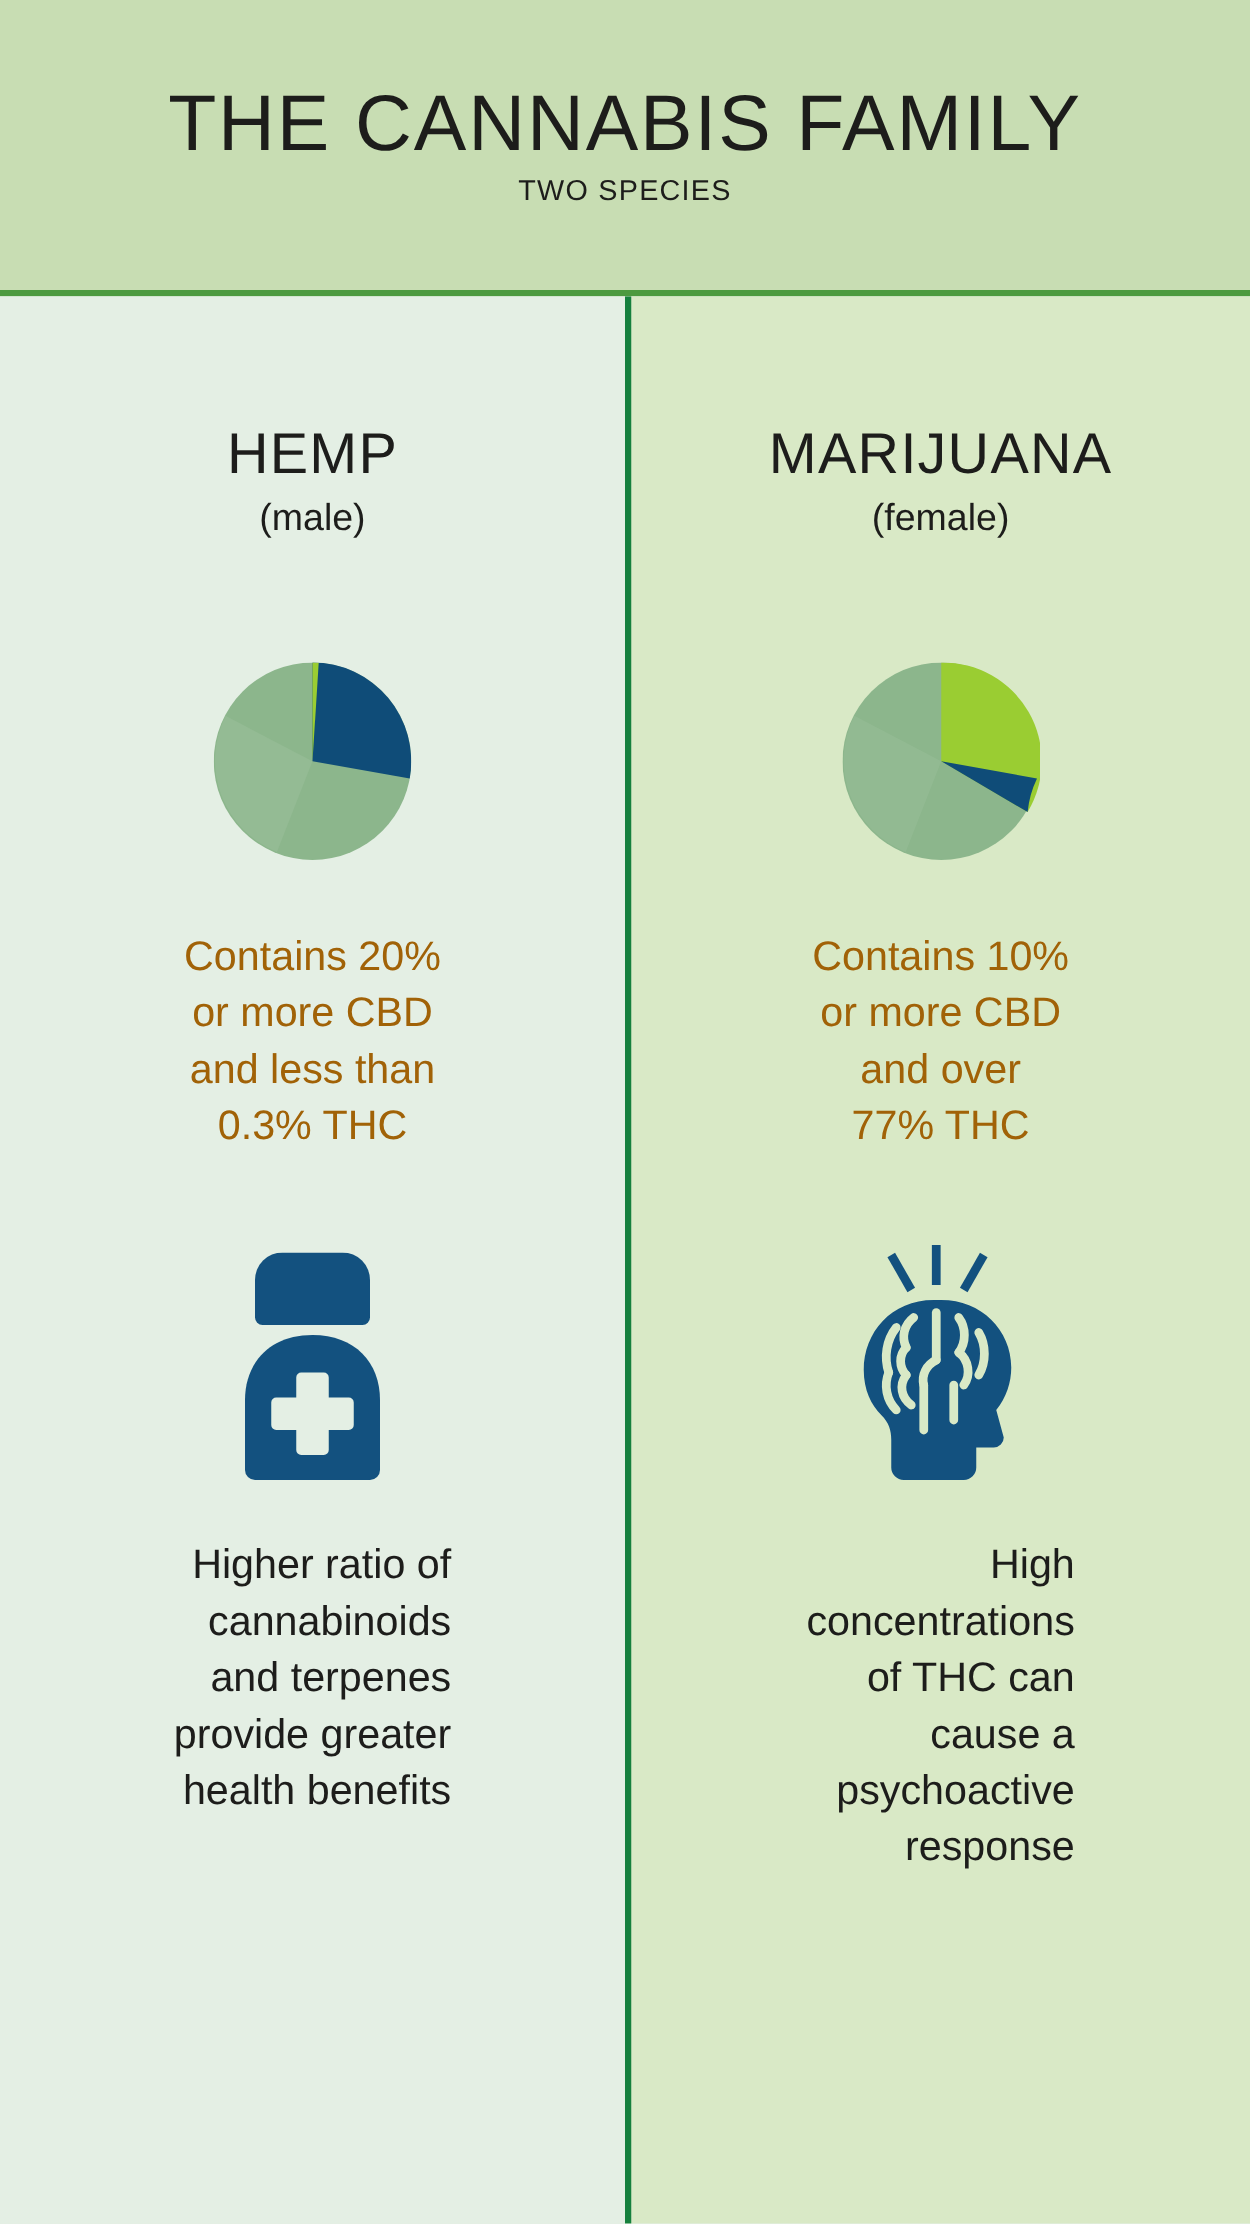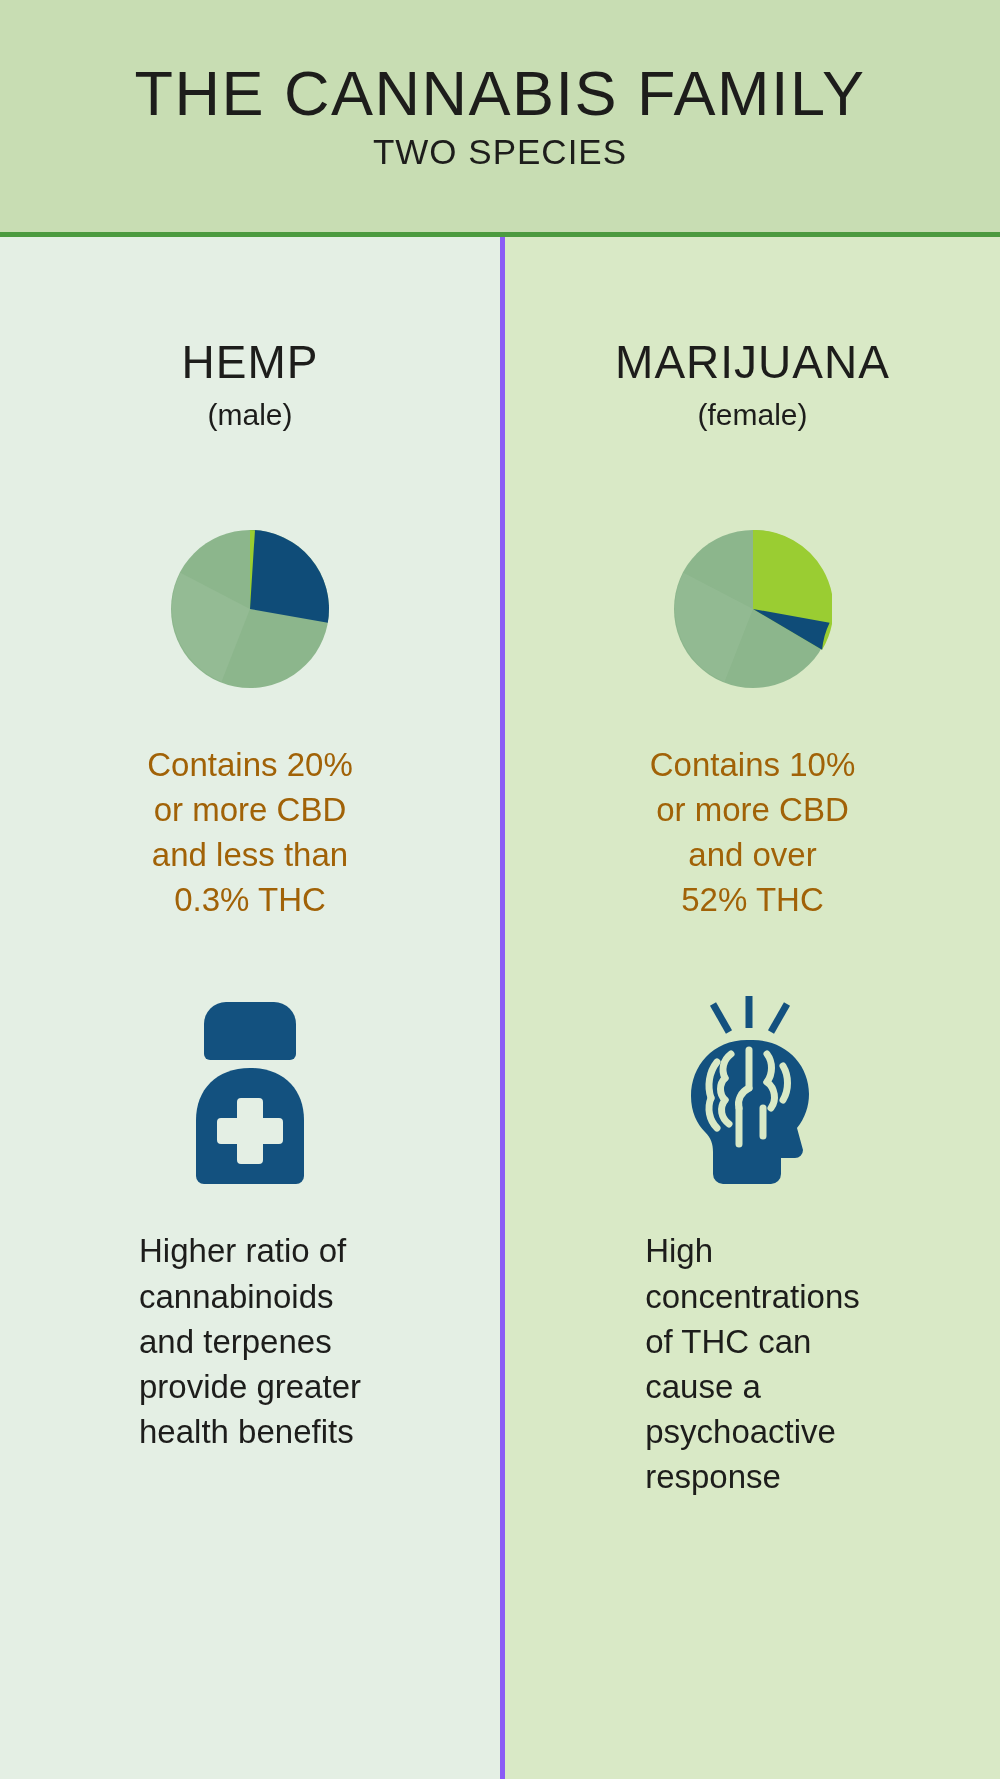--- a/index.html
+++ b/index.html
@@ -29,21 +29,21 @@
   .header-title{
     font-size:63px;
     letter-spacing:1.5px;
     color:#1d1d1b;
     font-weight:400;
     line-height:1.05;
     text-align:center;
     margin:0 0 6px 0;
   }
   .header-subtitle{
-    font-size:35px;
+    font-size:23px;
     letter-spacing:1px;
     color:#1d1d1b;
     font-weight:400;
     text-align:right;
     margin:0;
   }
 
   
   .columns{
     position:relative;
@@ -63,21 +63,21 @@
     position:relative;
     z-index:1;
     width:50%;
     box-sizing:border-box;
     display:flex;flex-direction:column;
     align-items:center;
     padding-top:96px;
     overflow:hidden;
   }
   .col-left{ background:#e4efe4; }
-  .col-right{ background:#d9e9c6; border-left:5px solid #8b5cf6; }
+  .col-right{ background:#d9e9c6; border-left:5px solid #15803d; }
 
   .col-title{
     font-size:46px;
     letter-spacing:1px;
     color:#1d1d1b;
     font-weight:400;
     margin:4px;
     text-align:center;
     line-height:1.1;
   }
@@ -111,21 +111,21 @@
     height:200px;
     display:flex;align-items:flex-end;justify-content:center;
   }
   .icon-wrap svg{display:block;}
 
   .benefit-text{
     margin-top:44px;
     font-size:33px;
     line-height:1.37;
     color:#1d1d1b;
-    text-align:left;
+    text-align:right;
     font-weight:400;
     white-space:pre-line;
     max-width:330px;
   }
 </style>
 </head>
 <body>
 
 <div class="infographic">
 
@@ -196,21 +196,21 @@
           <path d="M50 50 L50 0 A50 50 0 0 1 93.73 75.75 Z" fill="#9ACD32"></path>
 
           <path d="M50 50 L93.73 75.75 A50 50 0 0 1 98.48 58.68 Z" fill="#0f4c78"></path>
           <path d="M50 50 L6 27 A50 50 0 0 0 32 96 Z" fill="#ffffff" opacity="0.06"></path>
         </svg>
       </div>
 
       <div class="stat-text">Contains 10%
 or more CBD
 and over
-52% THC</div>
+77% THC</div>
 
       <div class="icon-wrap">
         <svg width="148" height="188" viewBox="0 0 148 188" aria-hidden="true">
 
           <g stroke="#13517f" stroke-width="7" stroke-linecap="butt">
             <line x1="34" y1="8" x2="50" y2="36"></line>
             <line x1="70" y1="0" x2="70" y2="32"></line>
             <line x1="108" y1="8" x2="92" y2="36"></line>
           </g>
 

